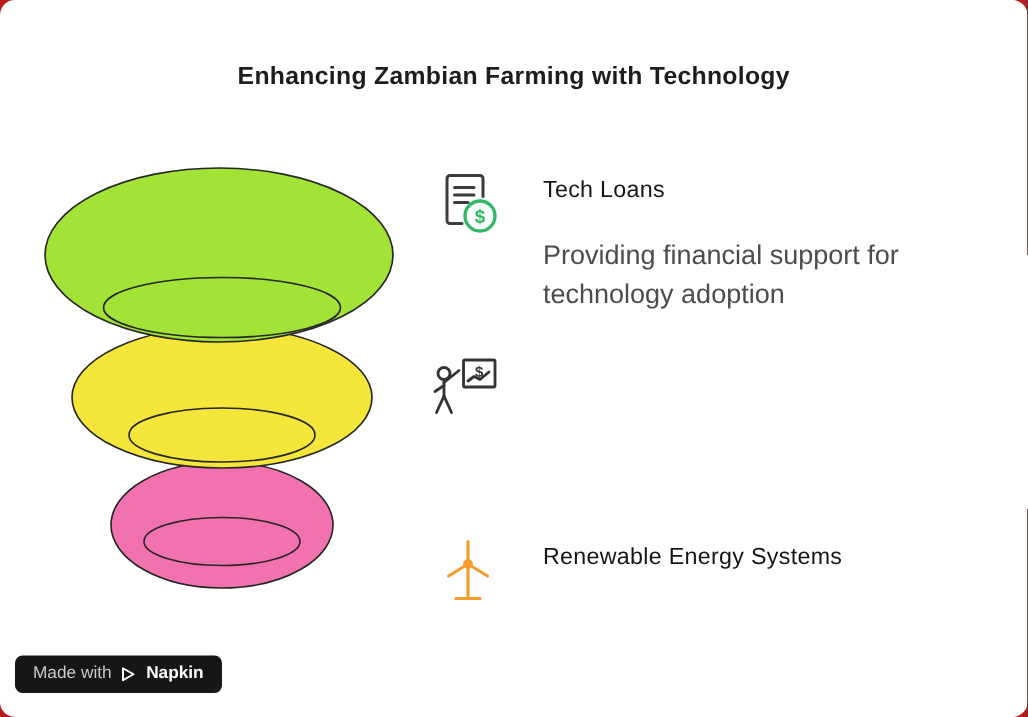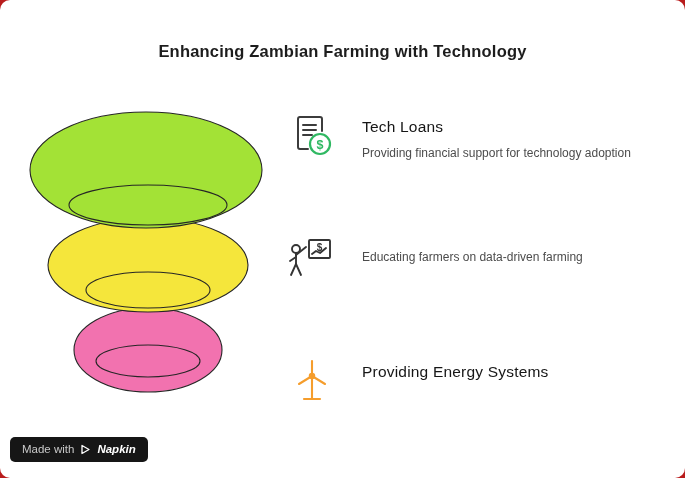--- a/index.html
+++ b/index.html
@@ -18,30 +18,30 @@
   .funnel-svg ellipse { stroke:#262626; stroke-width:1.1; }
 
   .item { position:absolute; left:278px; width:400px; }
   #item-0 { top:100px; }
   #item-1 { top:222px; }
   #item-2 { top:345px; }
   .item-icon { position:absolute; left:8px; top:10px; width:52px; height:54px; }
   .item-text { padding-left:84px; padding-top:18px; }
   .item-title { font-size:15.5px; font-weight:normal; color:#161616; letter-spacing:0.2px; }
   .item-desc {
-    margin-top:9px; width:300px; font-size:12px; color:#4c4c4c; line-height:1.45;
+    margin-top:21px; width:300px; font-size:18px; color:#4c4c4c; line-height:1.45;
   }
 
   .badge {
     position:absolute; left:10px; bottom:16px; display:flex; align-items:flex-end; gap:6px;
     background:#161616; color:#fff; border-radius:5px; padding:6px 12px 7px 12px;
     font-size:11.5px; cursor:pointer;
   }
   .badge .made-with { color:#c9c9c9; }
-  .badge .brand { color:#ffffff; font-weight:bold;font-style:italic; }
+  .badge .brand { color:#ffffff; font-weight:bold; }
   .badge svg { display:block; }
 </style>
 </head>
 <body>
 
 <div class="stage">
   <div class="canvas">
 
     <div class="main-title">Enhancing Zambian Farming with Technology</div>
 
@@ -82,37 +82,36 @@
           <circle cx="10" cy="16" r="4"></circle>
           <path d="M10 20 V31"></path>
           <path d="M10 22 L20 14"></path>
           <path d="M10 24 L4 28"></path>
           <path d="M10 31 L5 42"></path>
           <path d="M10 31 L15 42"></path>
         </g>
         <text x="33.5" y="18" text-anchor="middle" font-size="10" font-weight="bold" stroke="none" fill="#343434">$</text>
       </svg>
       <div class="item-text">
-        <div class="item-desc">Educating farmers on data-driven farming</div>
       </div>
     </div>
 
     <div class="item" id="item-2">
       <svg class="item-icon" viewBox="0 0 52 52">
         <g fill="none" stroke-width="2.1" stroke-linecap="round" stroke-linejoin="round" stroke="#f59d2c">
           <path d="M26 20 L26 5"></path>
           <path d="M26 20 L13 28"></path>
           <path d="M26 20 L39 28"></path>
           <path d="M26 22 V43"></path>
           <path d="M18 43 H34"></path>
           <circle cx="26" cy="20" r="2.2"></circle>
         </g>
       </svg>
       <div class="item-text">
-        <div class="item-title">Providing Energy Systems</div>
+        <div class="item-title">Renewable Energy Systems</div>
       </div>
     </div>
 
     <div class="badge">
       <span class="made-with">Made with</span>
       <svg width="11" height="11" viewBox="0 0 11 11">
         <path d="M2 1.5 L9 5.5 L2 9.5 Z" fill="none" stroke="#ffffff" stroke-width="1.3" stroke-linejoin="round"></path>
       </svg>
       <span class="brand">Napkin</span>
     </div>

